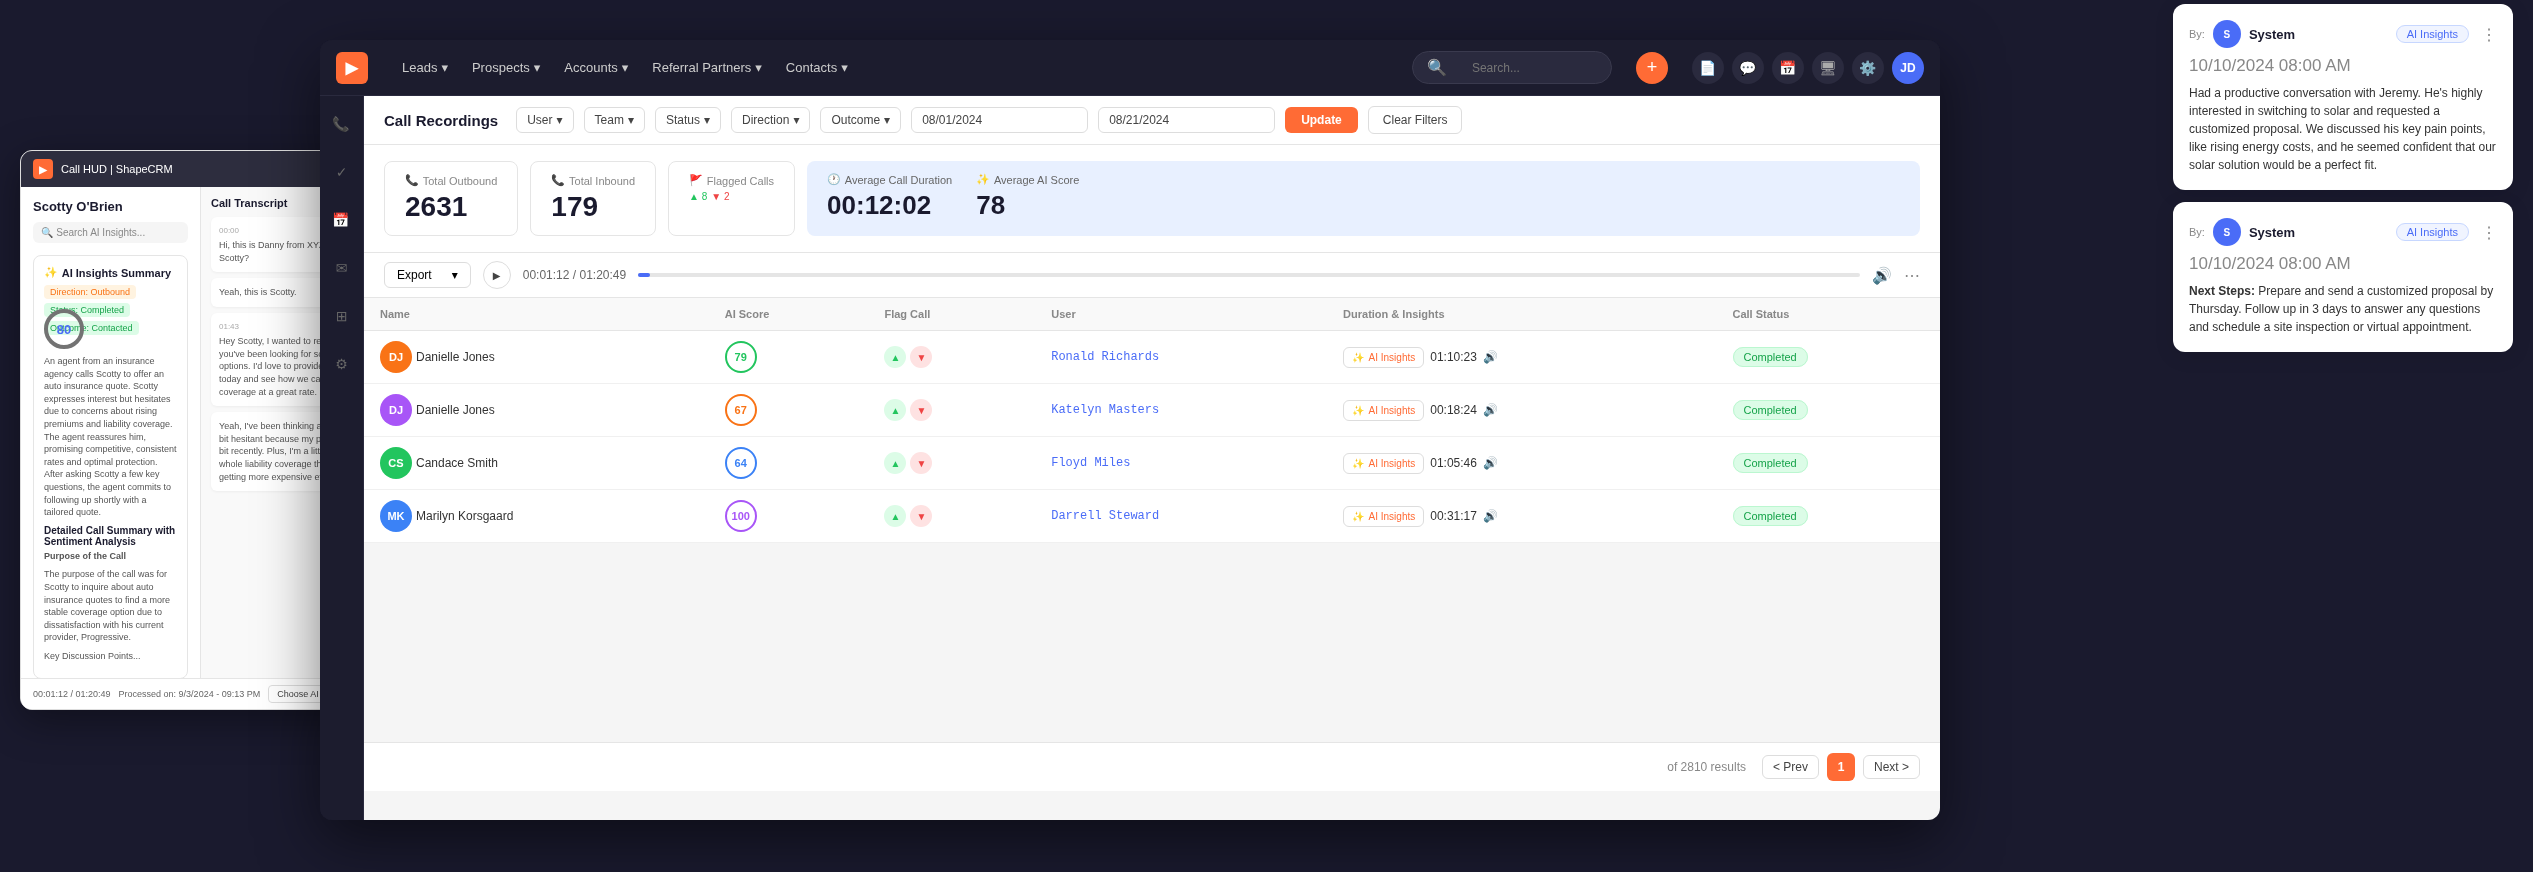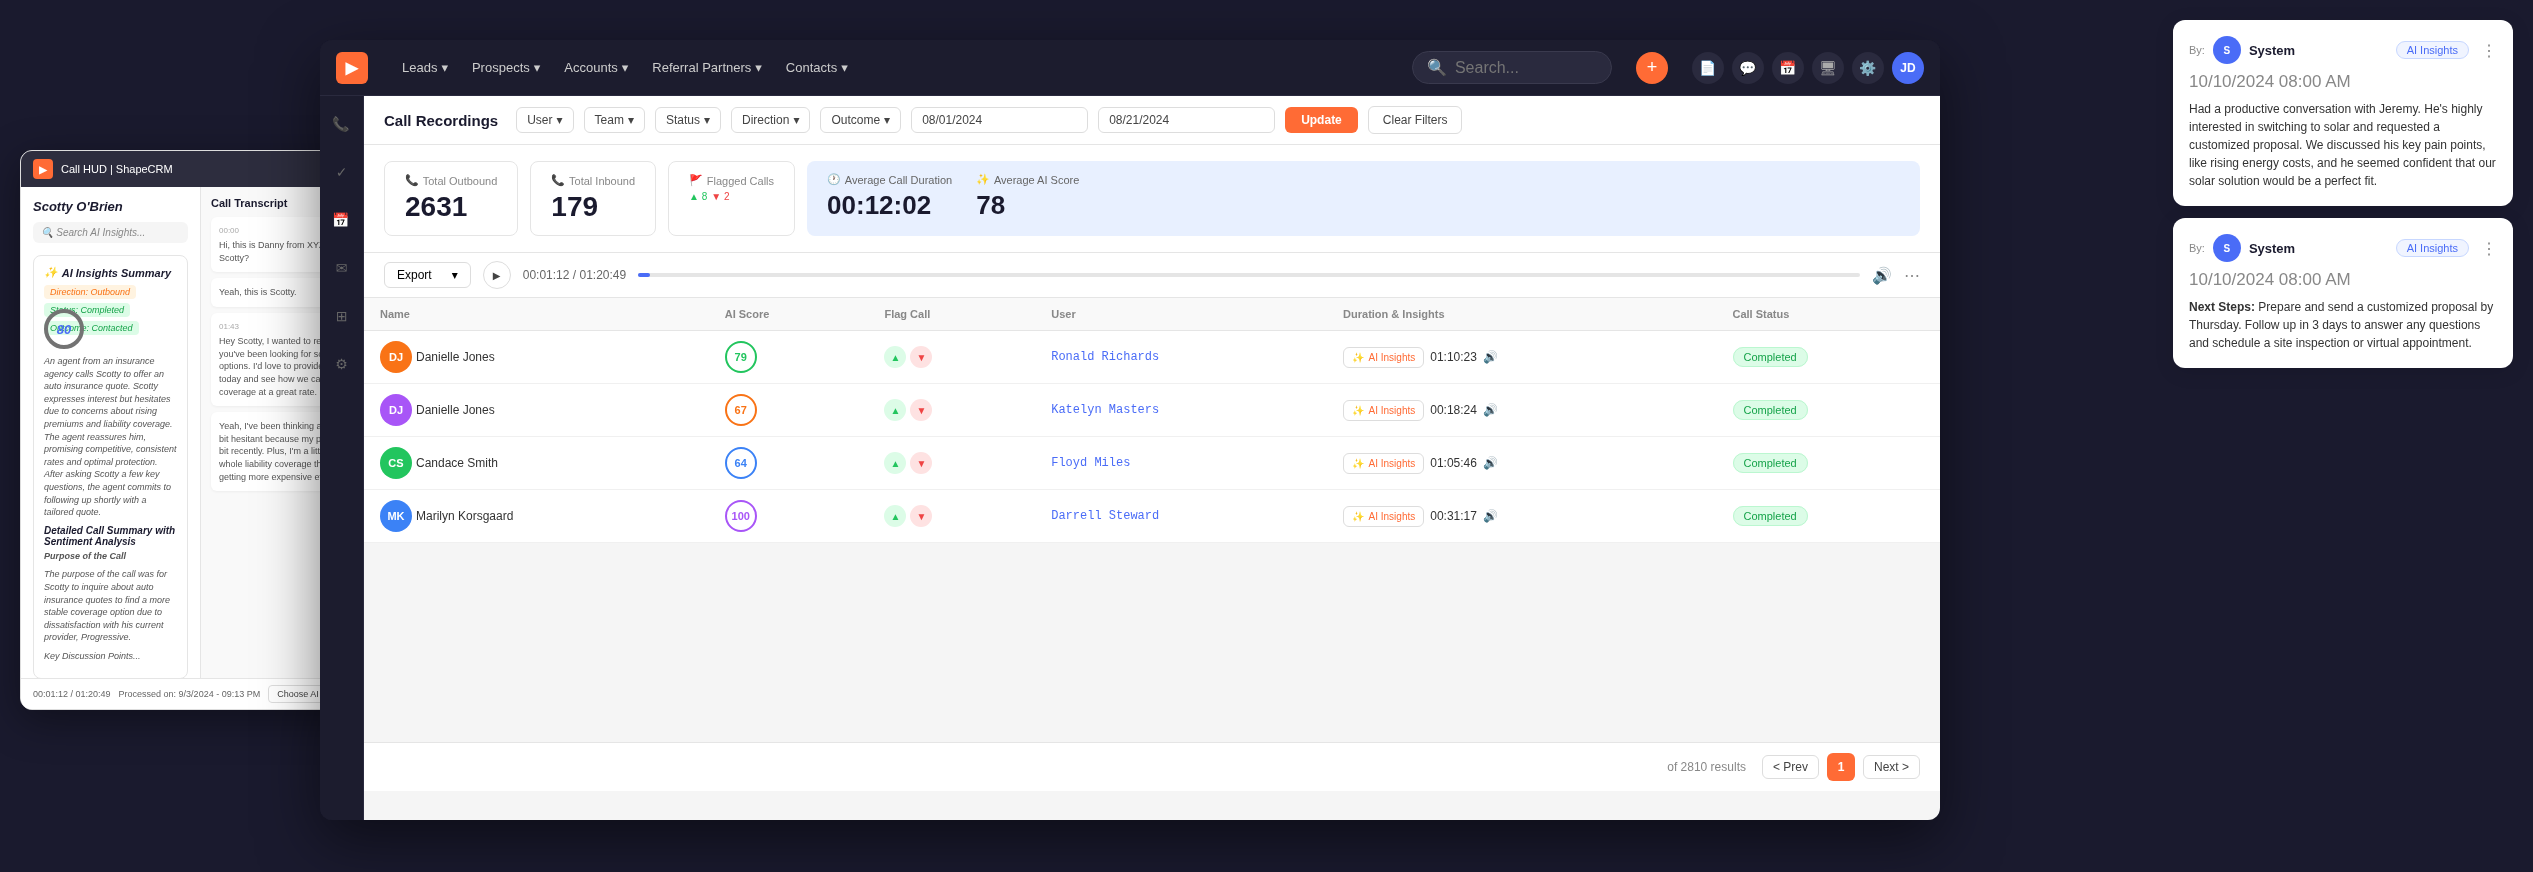--- a/index.html
+++ b/index.html
@@ -72,23 +72,24 @@
       padding: 6px 14px;
       display: flex;
       align-items: center;
       gap: 8px;
       width: 200px;
     }
     .search-bar input {
       background: transparent;
       border: none;
       color: #aaa;
-      font-size: 16px;
+      font-size: 12px;
       outline: none;
       width: 100%;
+      margin-left: 17px;
     }
     .nav-icons {
       display: flex;
       gap: 8px;
       align-items: center;
     }
     .nav-icon-btn {
       width: 32px;
       height: 32px;
       border-radius: 50%;
@@ -456,21 +457,21 @@
       color: white;
       border-radius: 6px;
       display: flex; align-items: center; justify-content: center;
       font-size: 12px; font-weight: bold;
     }
 
     
     .insights-panel {
       position: absolute;
       right: 20px;
-      top: 20px;
+      top: 4px;
       width: 340px;
       display: flex;
       flex-direction: column;
       gap: 12px;
     }
     .insight-card {
       background: white;
       border-radius: 12px;
       padding: 16px;
       box-shadow: 0 4px 20px rgba(0,0,0,0.1);
@@ -535,21 +536,20 @@
     }
     .crm-small-body {
       display: flex;
       height: calc(100% - 36px);
     }
     .crm-small-sidebar {
       width: 180px;
       background: white;
       border-right: 1px solid #e5e5e5;
       padding: 12px;
-      font-style: italic;
     }
     .crm-small-name {
       font-size: 13px;
       font-weight: 700;
       color: #1a1a2e;
       margin-bottom: 8px;
     }
     .crm-small-search {
       background: #f5f5f5;
       border-radius: 6px;

